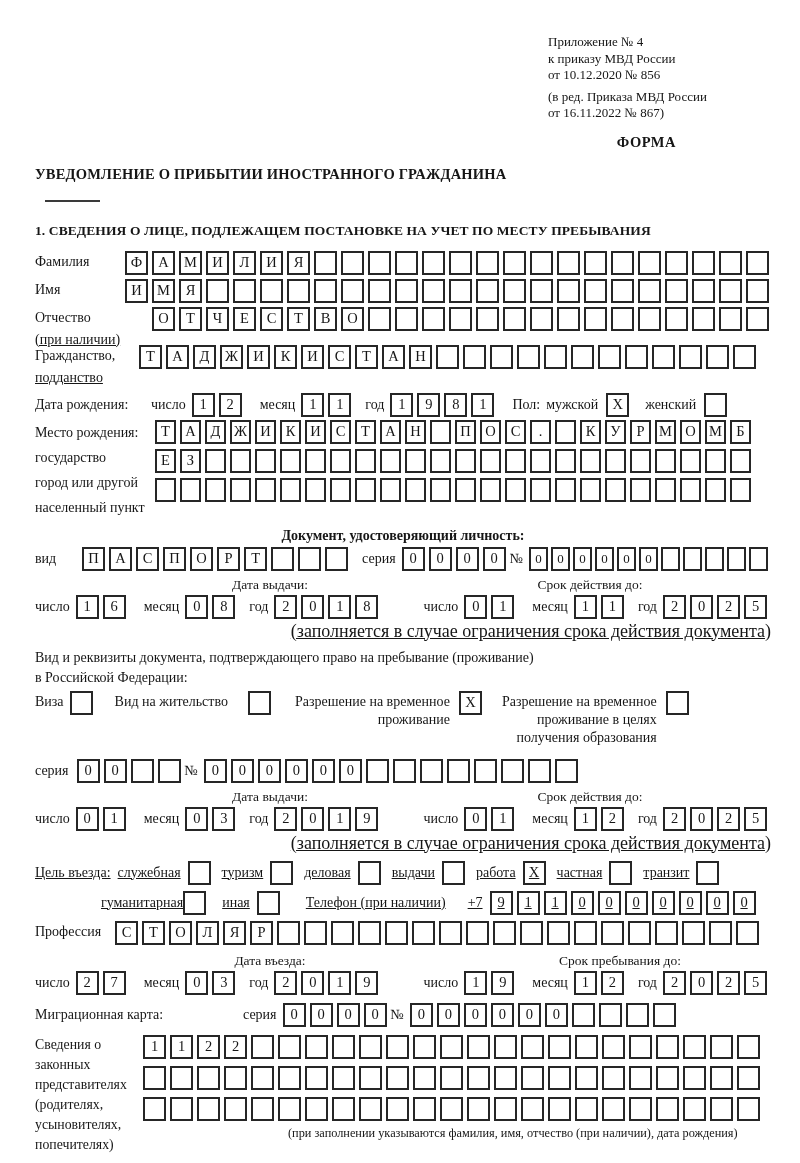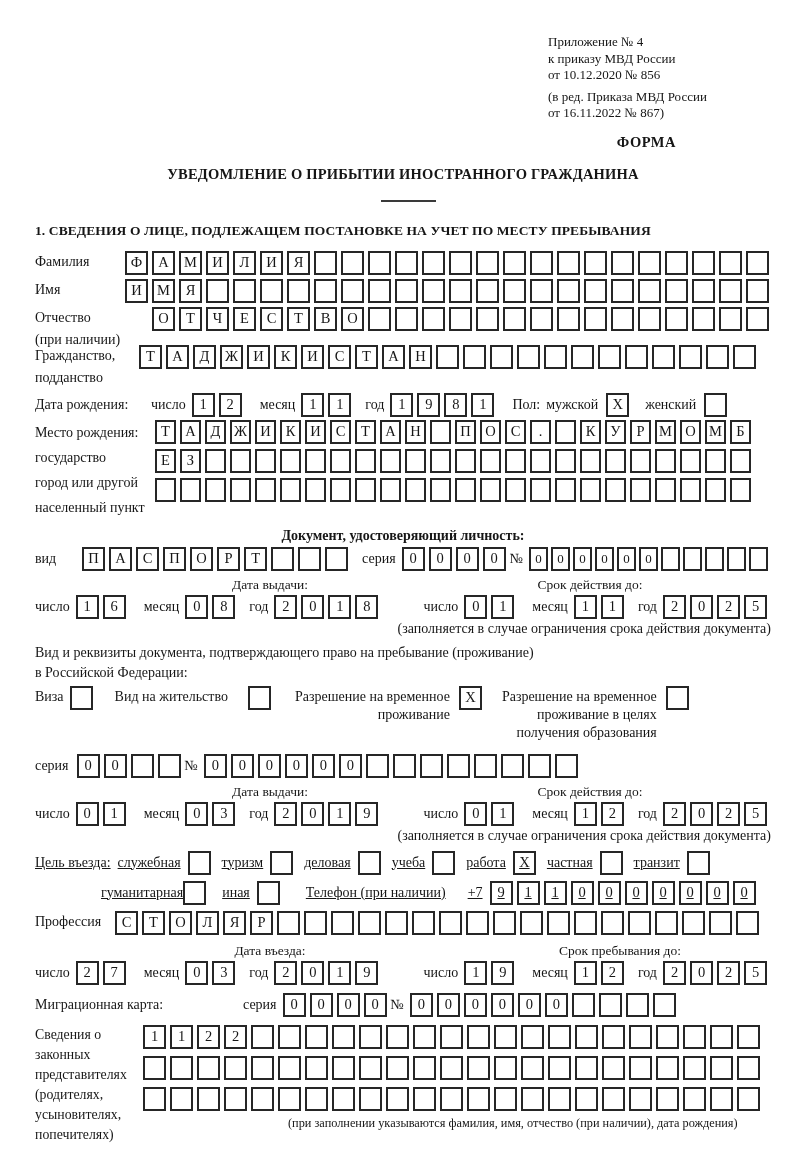--- a/index.html
+++ b/index.html
@@ -7,49 +7,49 @@
   body {
     width:800px; height:1163px; background:#ffffff; color:#161616;
     font-family:"Liberation Serif","DejaVu Serif",serif; font-size:14px; overflow:hidden;
   }
   .page { width:800px; height:1163px; padding:34px 29px 0 35px; }
 
   .appx { margin-left:513px; font-size:13px; line-height:16.5px; }
   .appx .amend { margin-top:5px; }
   .forma { text-align:right; padding-right:95px; font-weight:bold; font-size:14.5px; margin-top:12px; letter-spacing:.5px; }
 
-  .title { text-align:center; font-weight:bold; font-size:14.5px; line-height:23px; margin-top:12px; letter-spacing:.2px; }
+  .title { text-align:left; font-weight:bold; font-size:14.5px; line-height:23px; margin-top:12px; letter-spacing:.2px; }
   .uline { display:inline-block; width:55px; border-bottom:2px solid #3a3a3a; margin-left:10px; height:12px; }
 
   .sec { font-weight:bold; font-size:13.5px; margin-top:14px; letter-spacing:.1px; }
 
   .frow { display:flex; align-items:flex-start; position:relative; }
   .lbl { flex:none; padding-top:3px; }
-  .sub { position:absolute; left:0; top:25px; }
+  .sub { position:absolute; left:0; top:25px;text-decoration:underline; }
 
   .cells { display:flex; flex:none; }
   .cell, .cbox {
     flex:none; width:23px; height:24px; border:2px solid #262626;
     display:flex; align-items:center; justify-content:center; font-size:14.5px; background:#fff;
   }
   .md .cell { width:21px; }
   .sm .cell { width:19px; margin-right:3px !important; font-size:13px; }
   .cell { margin-right:4px; }
 
   .cellcol .cells { margin-bottom:5px; }
 
   .dh { display:flex; font-size:13.5px; margin-top:6px; }
   .dh-left { width:470px; text-align:center; }
   .dh-right { width:170px; text-align:center; }
   .daterow { display:flex; align-items:center; margin-top:2px; }
   .dgl { width:470px; display:flex; align-items:center; }
   .dgr { display:flex; align-items:center; }
   .dlbl { margin-right:6px; }
 
-  .note { text-align:right; font-size:14px; margin-top:2px; }
+  .note { text-align:right; font-size:18px; margin-top:2px;text-decoration:underline; }
 
   .plain { margin-top:8px; }
   .plain2 { margin-top:4px; }
 
   .opts { display:flex; align-items:flex-start; margin-top:5px; }
   .opt { display:flex; align-items:flex-start; }
   .optlbl { text-align:right; line-height:18px; padding-top:2px; }
   .opt .cbox { margin-left:9px; }
 
   .purp { display:flex; align-items:center; margin-top:7px;text-decoration:underline; }
@@ -513,21 +513,21 @@
   <div class="note">(заполняется в случае ограничения срока действия документа)</div>
 
   <div class="purp">
     <span>Цель въезда:</span>
     <span class="plbl" style="margin-left:7px">служебная</span>
     <span class="cbox"></span>
     <span class="plbl">туризм</span>
     <span class="cbox"></span>
     <span class="plbl">деловая</span>
     <span class="cbox"></span>
-    <span class="plbl">учеба</span>
+    <span class="plbl">выдачи</span>
     <span class="cbox"></span>
     <span class="plbl">работа</span>
     <span class="cbox">X</span>
     <span class="plbl">частная</span>
     <span class="cbox"></span>
     <span class="plbl">транзит</span>
     <span class="cbox"></span>
   </div>
 
   <div class="purp mt6">

